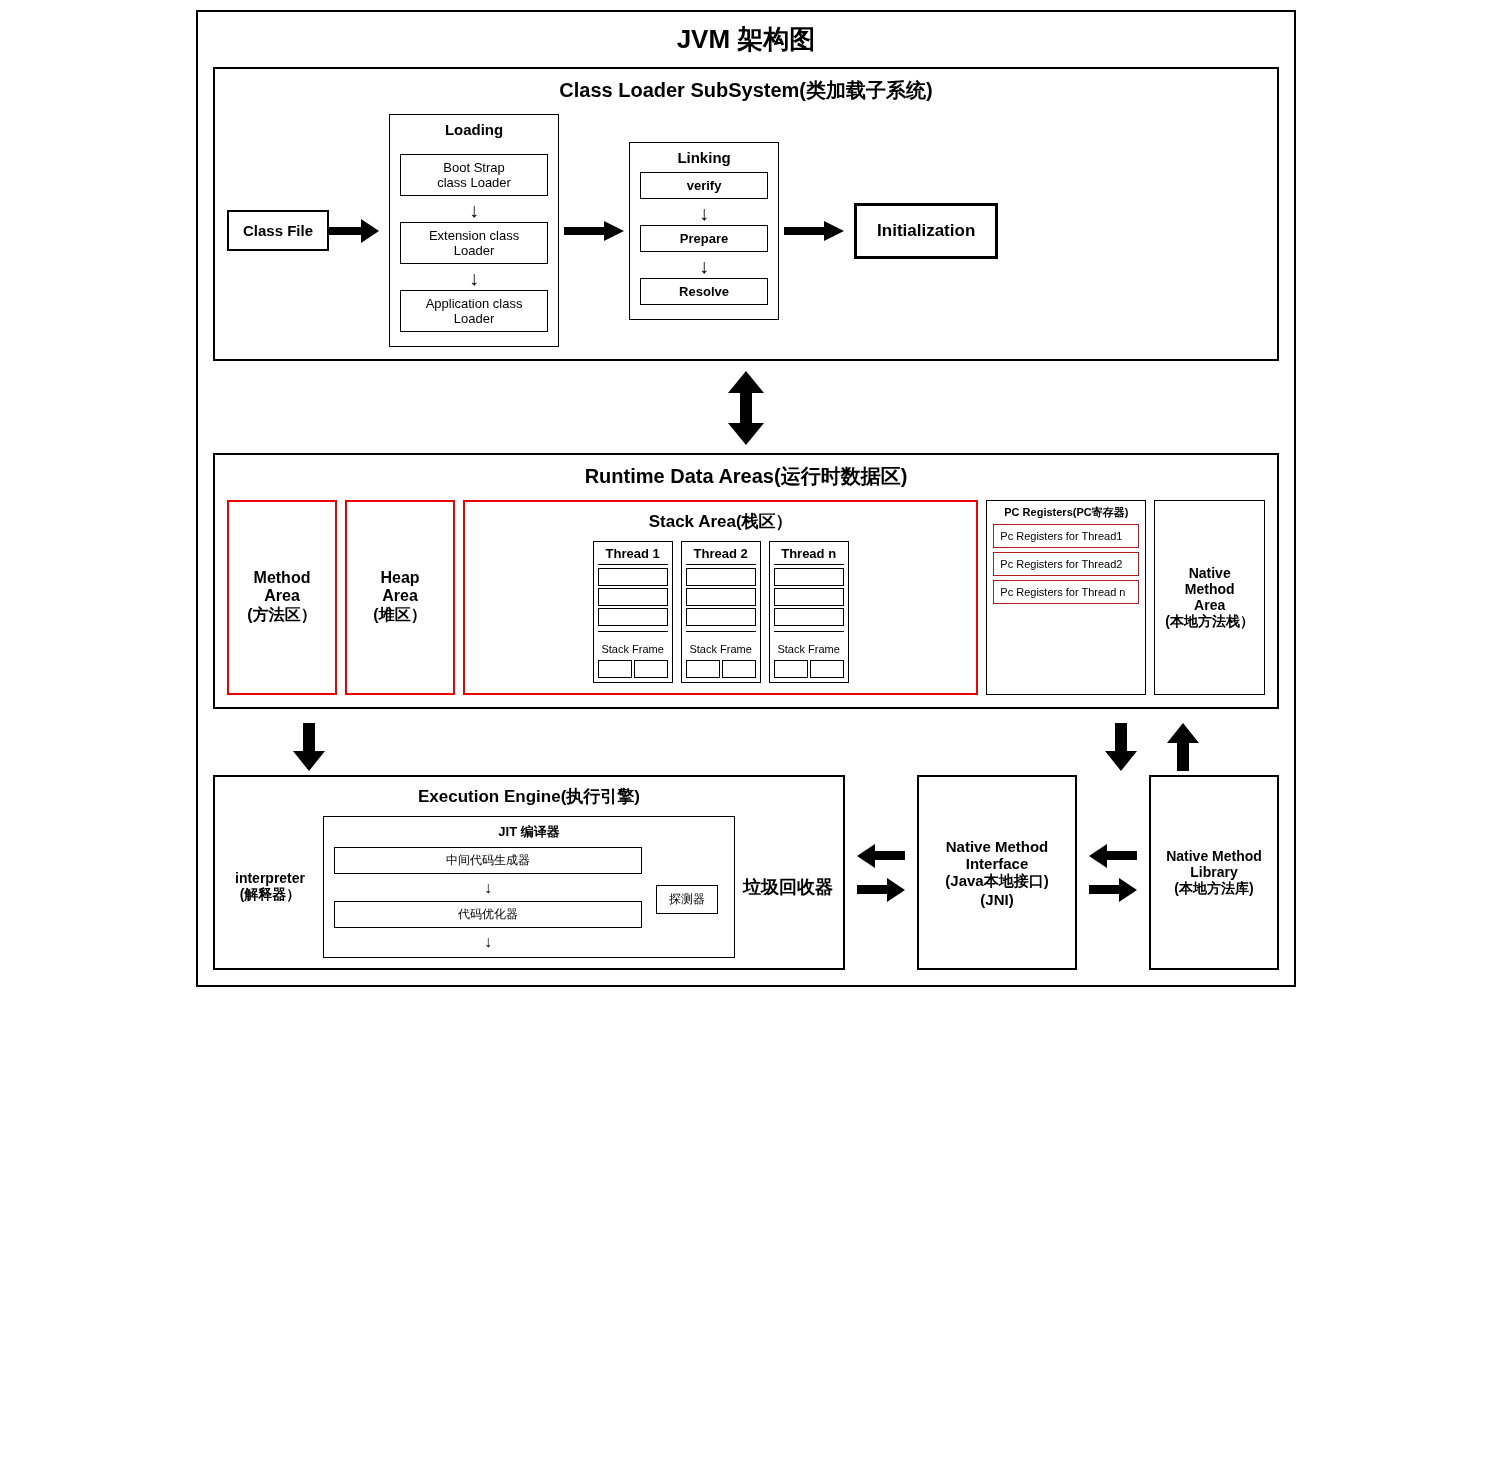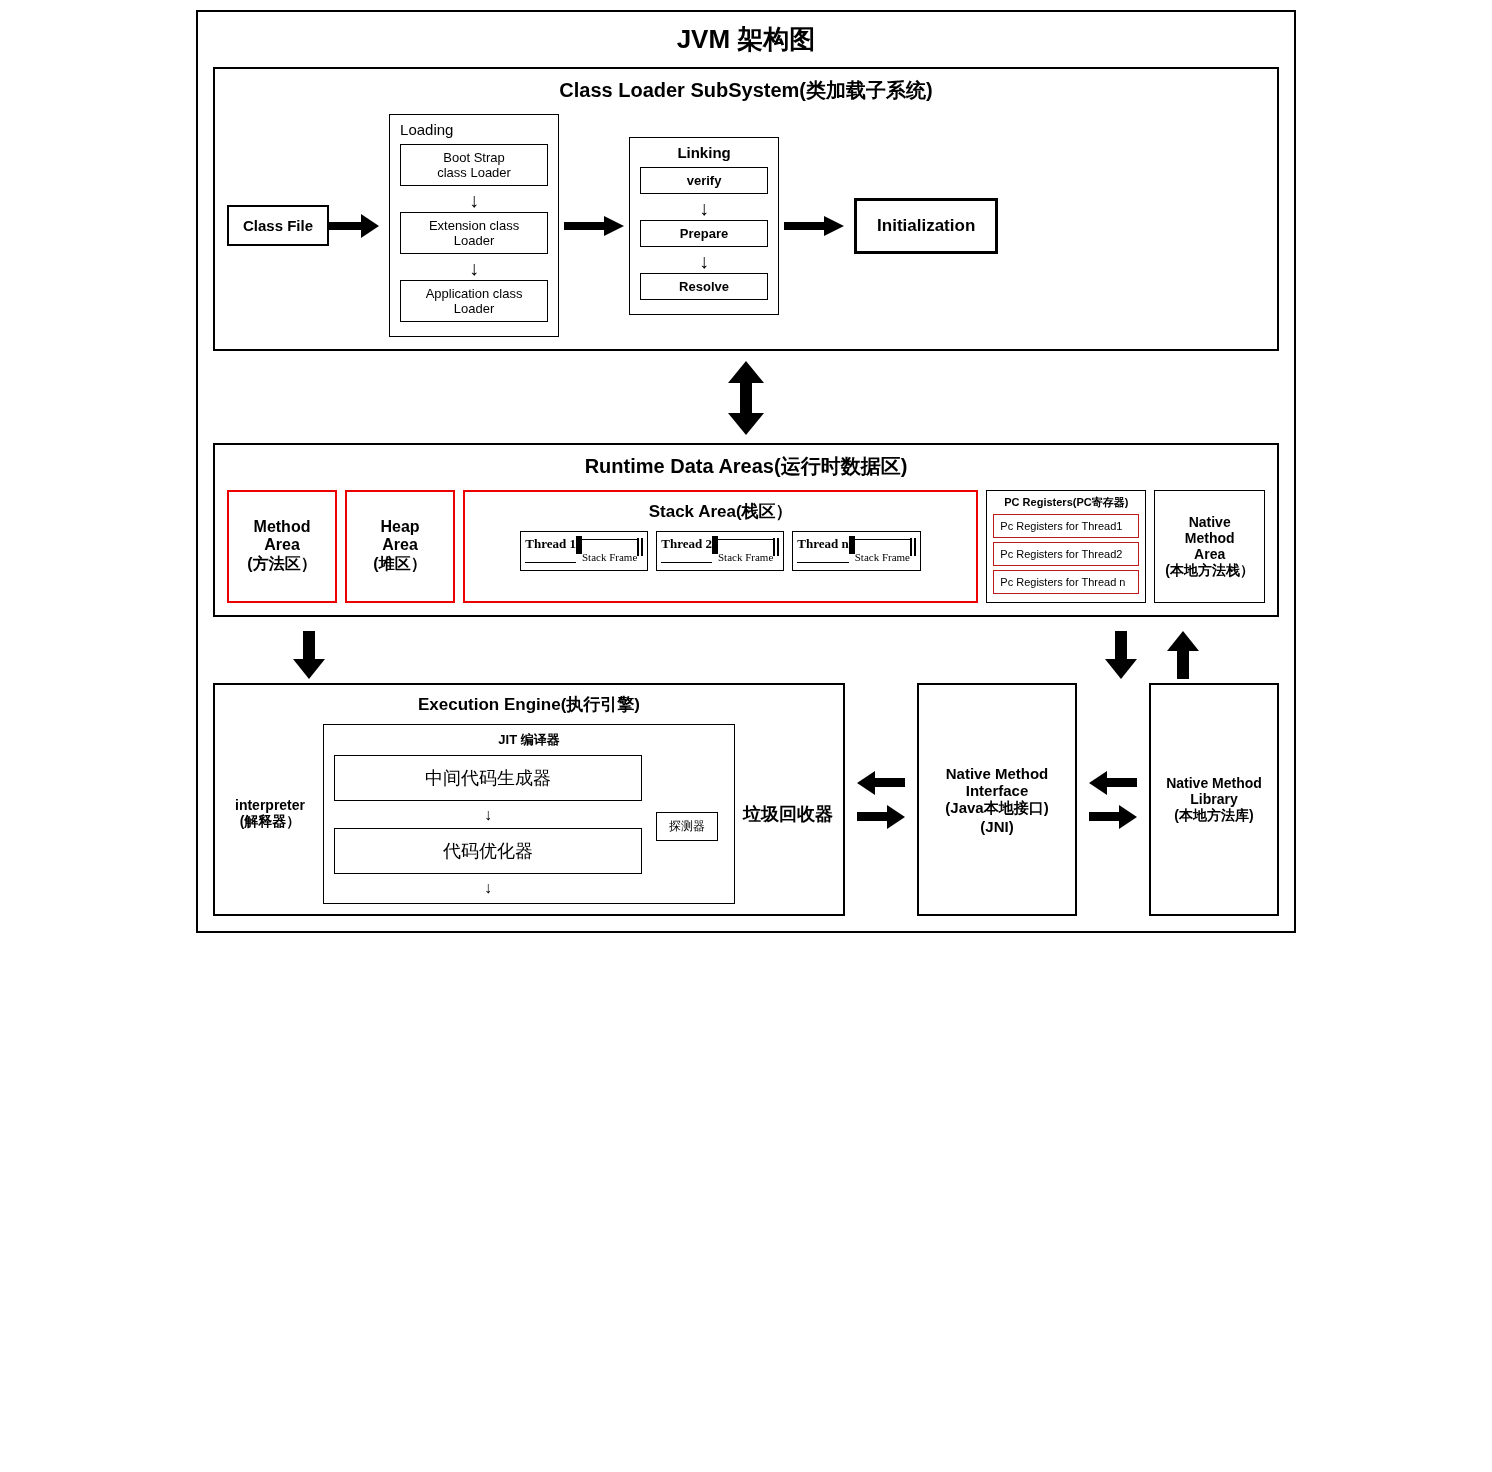--- a/index.html
+++ b/index.html
@@ -89,23 +89,23 @@
 
     
     .loading-block {
       border: 1.5px solid #000;
       padding: 6px 10px 10px;
       min-width: 170px;
       flex-shrink: 0;
     }
     .loading-title {
       font-size: 15px;
-      font-weight: normal;
-      margin-bottom: 6px;
-      text-align: left;
+      font-weight: bold;
+      margin-bottom: 16px;
+      text-align: center;
     }
     .loader-box {
       border: 1.5px solid #000;
       padding: 5px 8px;
       text-align: center;
       font-size: 13px;
       margin-bottom: 4px;
     }
     .loader-arrow-down {
       text-align: center;
@@ -256,22 +256,21 @@
     .stack-threads {
       display: flex;
       gap: 8px;
       justify-content: center;
     }
     .thread-col {
       border: 1.5px solid #000;
       padding: 4px;
       min-width: 80px;
       display: flex;
-      flex-direction: row;
-      font-family: Liberation Serif, serif;
+      flex-direction: column;
     }
     .thread-label {
       text-align: center;
       font-size: 13px;
       font-weight: bold;
       border-bottom: 1px solid #000;
       padding-bottom: 3px;
       margin-bottom: 3px;
     }
     .thread-row {
@@ -383,22 +382,22 @@
       gap: 8px;
     }
     .jit-steps {
       display: flex;
       flex-direction: column;
       gap: 4px;
       flex: 1;
     }
     .jit-box {
       border: 1.5px solid #000;
-      padding: 10px 6px;
-      font-size: 18px;
+      padding: 4px 6px;
+      font-size: 12px;
       text-align: center;
     }
     .jit-arrow-down {
       text-align: center;
       font-size: 16px;
       line-height: 1.2;
     }
     .detector-box {
       border: 1.5px solid #000;
       padding: 5px 12px;

